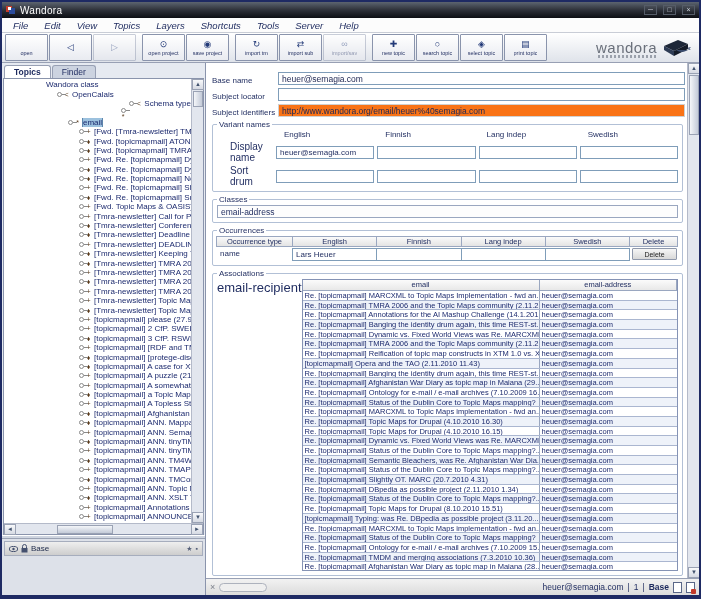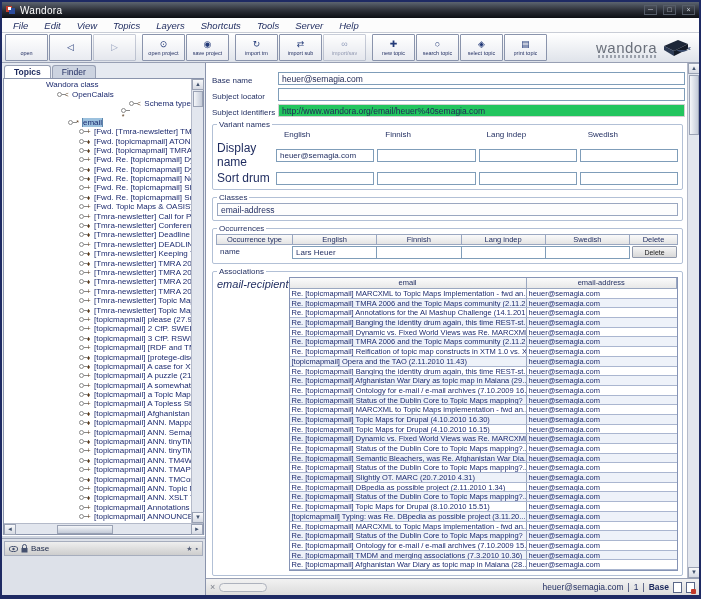--- a/index.html
+++ b/index.html
@@ -62,39 +62,39 @@
   .layer-spacer{flex:1;}
   .layer-miniicon{font-size:7px;color:#55607a;}
   
   .right{flex:1;display:flex;flex-direction:column;min-width:0;}
   .mainrow{flex:1;display:flex;min-height:0;background:#fff;}
   .main-col{flex:1;min-width:0;display:flex;flex-direction:column;padding:4px 2px 0 6px;color:#1d2a5e;}
   .frow{height:16px;flex:none;display:flex;align-items:flex-end;}
   .flabel{width:66px;flex:none;font-size:8px;}
   .finput{flex:1;height:13px;border:1px solid #7f9db9;background:#fff;font-size:8.5px;
     display:flex;align-items:center;padding:0 3px;overflow:hidden;white-space:nowrap;color:#222a55;}
-  .finput.gray{background:#22c55e;border-color:#d0d0d0;}
+  .finput.gray{background:#f97316;border-color:#d0d0d0;}
   .fs{border:1px solid #b2c0d6;border-radius:2px;margin:3px 2px 0 0;padding:1px 4px 4px 4px;flex:none;}
   .fs legend{font-size:8px;color:#1d2a5e;padding:0 2px;}
   .fs.grow{flex:1;min-height:0;display:flex;flex-direction:row;overflow:hidden;margin-bottom:2px;}
   .vgrid{display:grid;grid-template-columns:56px repeat(4,1fr);column-gap:3px;row-gap:2px;align-items:center;}
   .vhead{font-size:8px;text-align:left;padding-left:8px;}
-  .vlabel{font-size:12px;}
+  .vlabel{font-size:10px;margin-left:13px;}
   .vcell{height:13px;border:1px solid #7f9db9;background:#fff;font-size:8px;display:flex;align-items:center;
     padding:0 3px;overflow:hidden;white-space:nowrap;}
   .list-item{height:13px;border:1px solid #9aa7c0;background:#fdfdfd;font-size:8.5px;display:flex;
     align-items:center;padding:0 3px;}
   .ogrid{display:grid;grid-template-columns:76px 1fr 1fr 1fr 1fr 48px;}
   .ohead{height:11px;border:1px solid #9aa7c0;margin:0 0 0 -1px;background:linear-gradient(#fafafa,#e4e4e4);
     font-size:7.5px;display:flex;align-items:center;justify-content:center;overflow:hidden;white-space:nowrap;}
   .ocell{height:13px;font-size:8px;display:flex;align-items:center;padding:0 3px;overflow:hidden;white-space:nowrap;}
   .ocell.box{border:1px solid #7f9db9;margin-left:-1px;margin-top:1px;}
   .del-btn{height:12px;margin:1px 1px 0 2px;border:1px solid #8f98ab;border-radius:1px;
     background:linear-gradient(#f6f6f6,#d8d8d8);font-size:7px;color:#222;display:flex;align-items:center;justify-content:center;}
-  .assoc-type{font-size:11px;margin:1px 0 2px 0;flex:none;font-style:italic;}
+  .assoc-type{font-size:13px;margin:1px 0 2px 0;flex:none;}
   .atable{flex:1;min-height:0;border:1px solid #8593b5;overflow:hidden;display:flex;flex-direction:column;}
   .ahead{flex:none;display:grid;grid-template-columns:237px 1fr;background:linear-gradient(#fbfbfb,#e8e8e8);
     border-bottom:1px solid #9aa7c0;}
   .ahead div{font-size:7.5px;text-align:center;height:10px;line-height:10px;border-right:1px solid #9aa7c0;}
   .arow{flex:none;display:grid;grid-template-columns:237px 1fr;height:9.7px;border-bottom:1px solid #aab6d0;}
   .arow:nth-child(even){background:#eef2f9;}
   .acell{font-size:7.5px;line-height:9px;padding:0 2px;overflow:hidden;white-space:nowrap;color:#1c2a6e;}
   .acell.em{border-right:1px solid #9aa7c0;}
   
   .statusbar{height:17px;flex:none;background:linear-gradient(#f2f2f2,#dcdcdc);border-top:1px solid #98a0b4;

